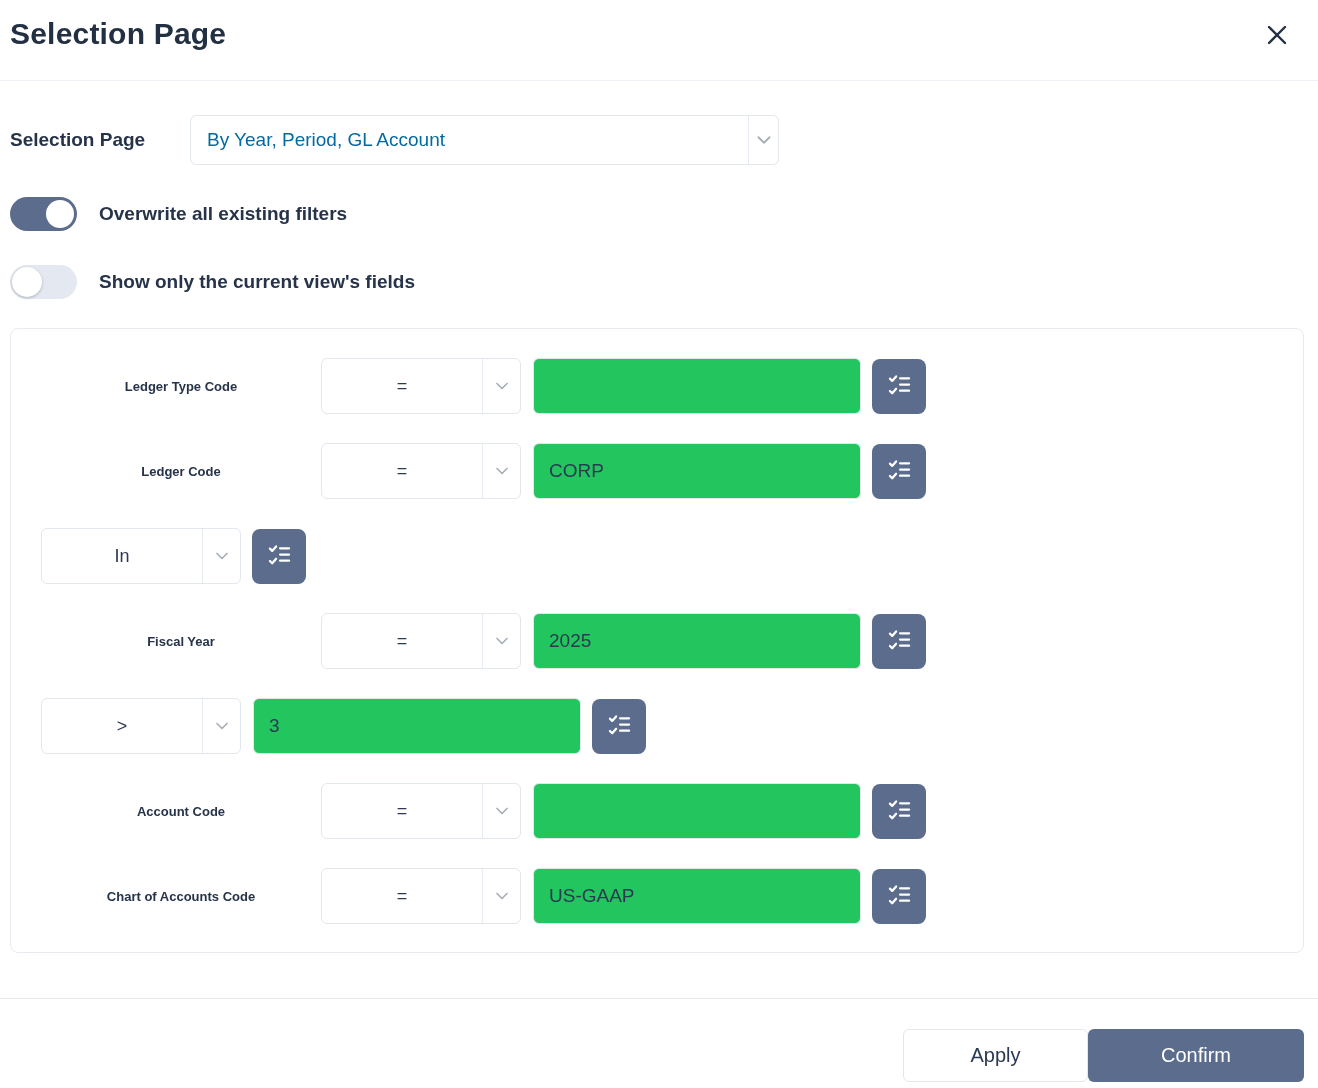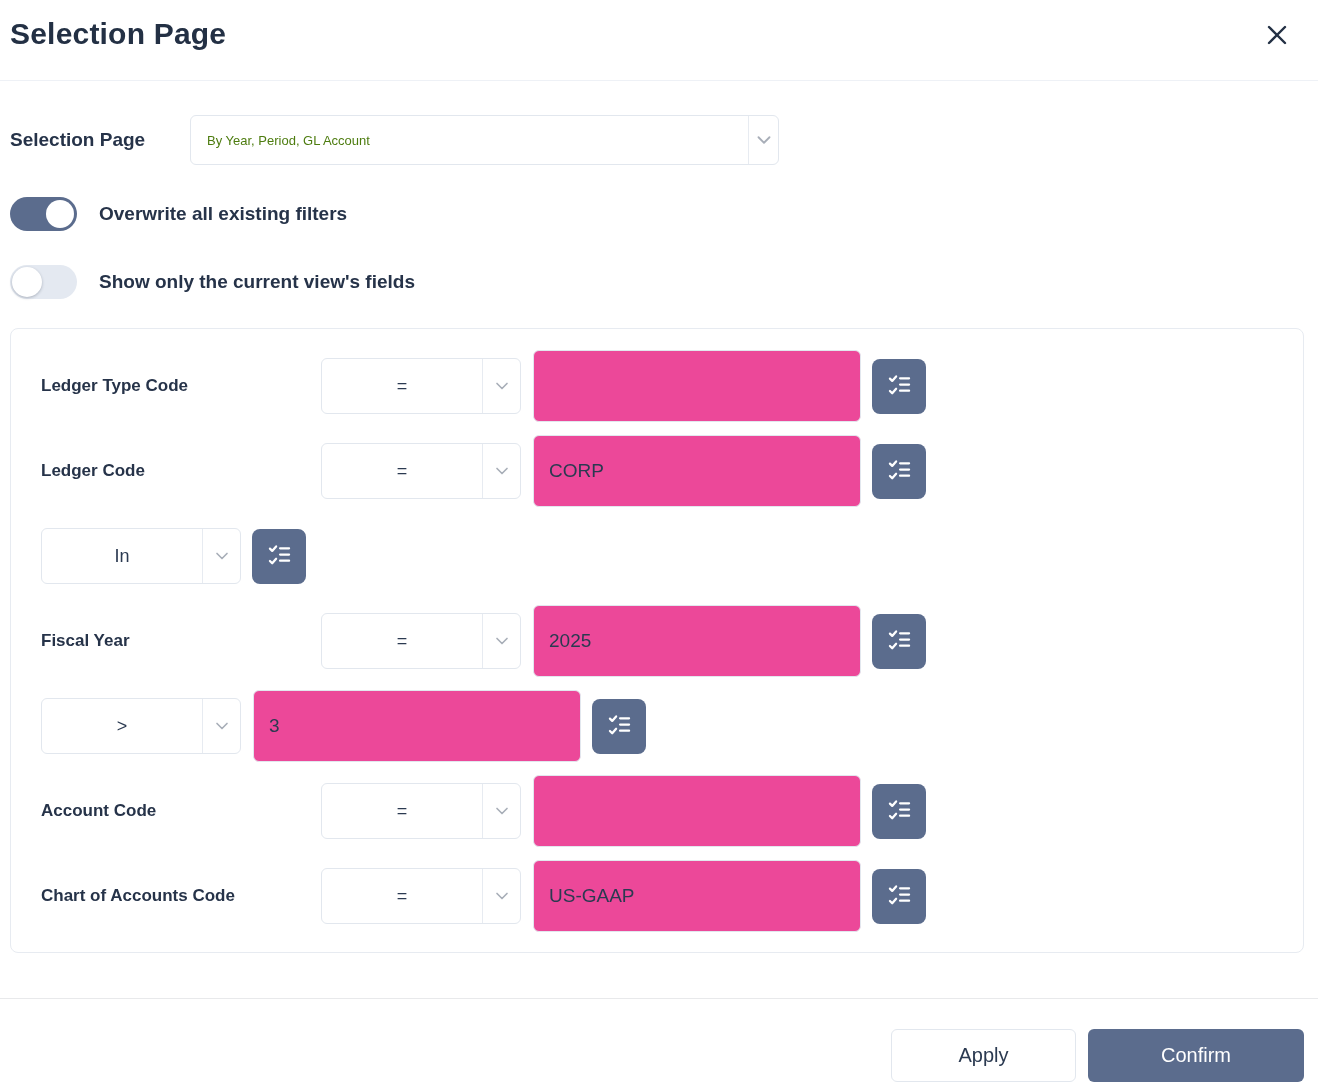--- a/index.html
+++ b/index.html
@@ -39,21 +39,21 @@
     width:180px; font-size:19px; font-weight:bold; color:#263349;
   }
   .select-control {
     width:589px; height:50px;
     border:1px solid #e2e7ee; border-radius:6px;
     display:flex; align-items:stretch;
     background:#fff; cursor:pointer;
   }
   .select-value {
     flex:1; display:flex; align-items:center;
-    padding-left:16px; font-size:13px; color:#4d7c0f;
+    padding-left:16px; font-size:19px; color:#0369a1;
   }
   .select-chevron {
     width:30px; border-left:1px solid #e7ebf1;
     display:flex; align-items:center; justify-content:center;
   }
 
   
   .toggle-row { display:flex; align-items:center; margin-top:32px; }
   .toggle-row.first { margin-top:34px; }
   .toggle {
@@ -79,58 +79,58 @@
   .filters-panel {
     margin-top:29px;
     width:1294px;
     border:1px solid #e7ebf1; border-radius:8px;
     padding:29px 0 28px 30px;
     background:#fff;
   }
   .filter-row { display:flex; align-items:center; height:56px; margin-bottom:29px; }
   .filter-row:last-child { margin-bottom:0; }
   .filter-label {
-    width:280px; font-size:17px; font-weight:bold; color:#263349;
+    width:280px; font-size:13px; font-weight:bold; color:#263349;text-align:center;
   }
   .op-select {
     width:200px; height:56px;
     border:1px solid #e2e7ee; border-radius:6px;
     display:flex; align-items:stretch; background:#fff; cursor:pointer;
   }
   .op-value {
     flex:1; display:flex; align-items:center; justify-content:center;
     font-size:18px; color:#2b3a51;
   }
   .op-chevron {
     width:38px; border-left:1px solid #e7ebf1;
     display:flex; align-items:center; justify-content:center;
   }
   .value-input {
-    width:328px; height:72px; margin-left:12px;
+    width:328px; height:56px; margin-left:12px;
     border:1px solid #e2e7ee; border-radius:6px;
     padding:16px 15px; font-size:19px; color:#2b3a51;
     font-family:"Liberation Sans", sans-serif;
-    outline:none; background:#ec4899;
+    outline:none; background:#22c55e;
   }
   .checklist-btn {
     width:54px; height:55px; margin-left:11px;
     background:#5b6c8d; border:none; border-radius:8px;
     display:flex; align-items:center; justify-content:center;
     cursor:pointer; flex:none;
   }
 
   
   .footer-divider {
     margin-top:45px; height:0;
     border-top:1px solid #e8e9eb;
     width:1318px; margin-left:-10px;
   }
   .footer {
     display:flex; justify-content:flex-end; align-items:center;
-    gap:12px; margin-top:30px;
+    margin-top:30px;
   }
   .btn {
     height:53px; border-radius:6px; font-size:20px; cursor:pointer;
     font-family:"Liberation Sans", sans-serif;
     display:flex; align-items:center; justify-content:center;
   }
   .btn-apply {
     width:185px; background:#fff; border:1px solid #e2e7ee; color:#2b3a51;
   }
   .btn-confirm {

